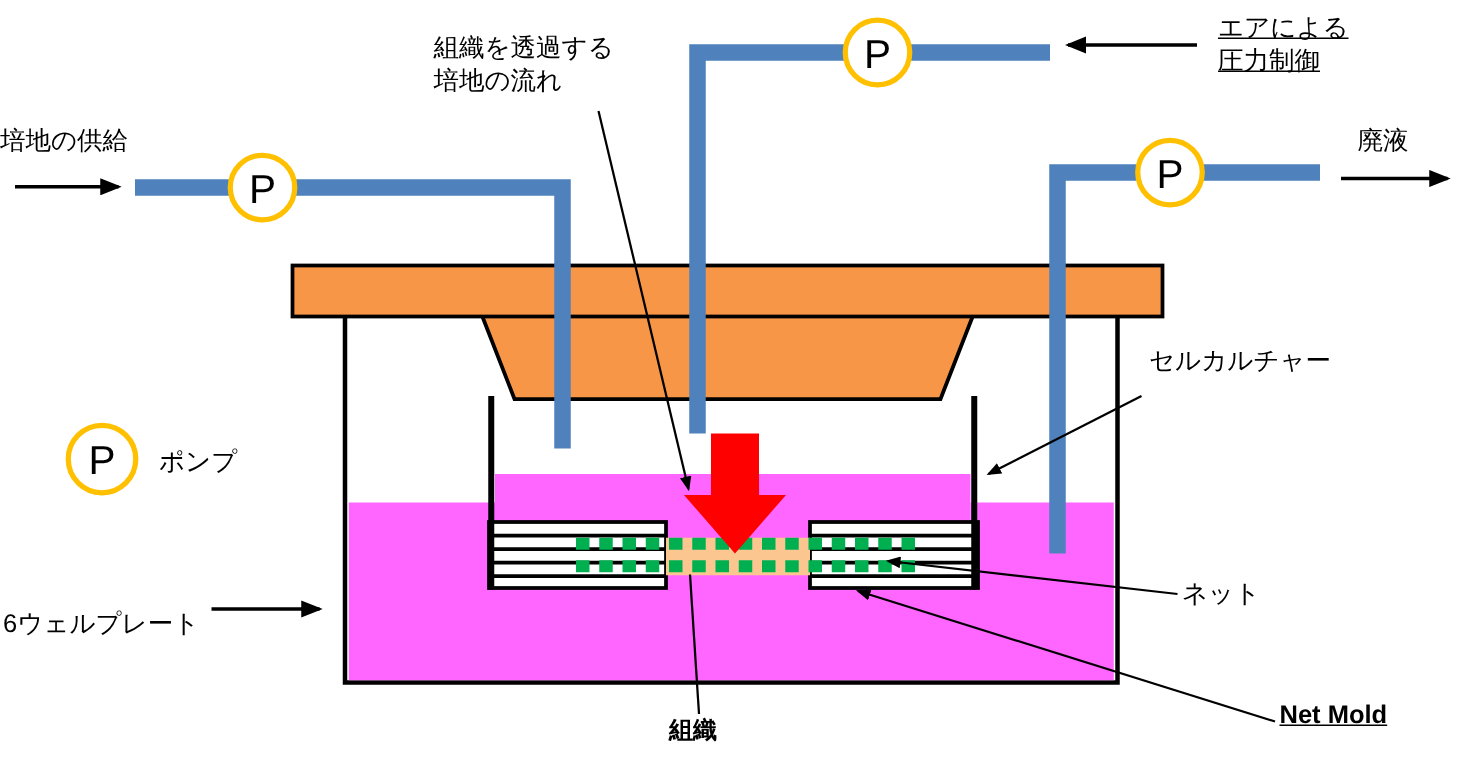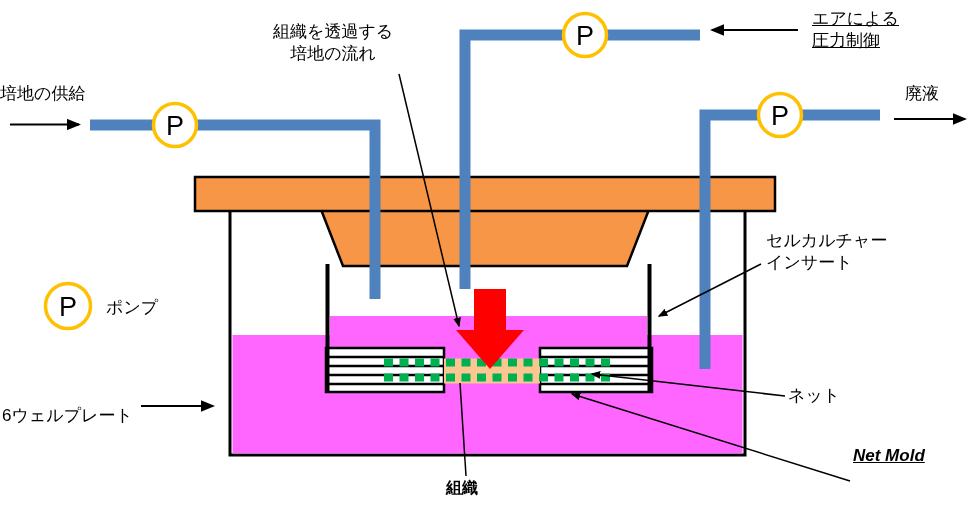--- a/index.html
+++ b/index.html
@@ -86,52 +86,51 @@
     <line x1="761" y1="264" x2="659" y2="316" stroke="#000" stroke-width="1.5" marker-end="url(#arrow)"></line>
     <line x1="785" y1="396" x2="592" y2="374" stroke="#000" stroke-width="1.5" marker-end="url(#arrow)"></line>
     <line x1="850" y1="481" x2="572" y2="394" stroke="#000" stroke-width="1.5" marker-end="url(#arrow)"></line>
     <line x1="466" y1="476" x2="460" y2="383" stroke="#000" stroke-width="1.5"></line>
   </svg>
 
   <div class="label" style="left:0; top:83px;">
     <span class="line">培地の供給</span>
   </div>
 
-  <div class="label" style="left:273px; top:21px;text-align:center;">
+  <div class="label" style="left:289px; top:21px;">
     <span class="line">組織を透過する</span>
     <span class="line">培地の流れ</span>
   </div>
 
   <div class="label" style="left:812px; top:8px;text-decoration:underline;">
     <span class="line">エアによる</span>
     <span class="line">圧力制御</span>
   </div>
 
   <div class="label" style="left:905px; top:83px;">
     <span class="line">廃液</span>
   </div>
 
   <div class="label" style="left:106px; top:297px;">
     <span class="line">ポンプ</span>
   </div>
 
   <div class="label" style="left:766px; top:230px;">
     <span class="line">セルカルチャー</span>
-    <span class="line">インサート</span>
   </div>
 
   <div class="label" style="left:2px; top:395px;margin-top:10px;">
     <span class="line">6ウェルプレート</span>
   </div>
 
   <div class="label" style="left:788px; top:385px;">
     <span class="line">ネット</span>
   </div>
 
-  <div class="label bold underline" style="left:853px; top:445px;font-style:italic;">
+  <div class="label bold underline" style="left:853px; top:466px;">
     <span class="line">Net Mold</span>
   </div>
 
   <div class="label bold tissue-label" style="left:446px; top:477px;">
     <span class="line">組織</span>
   </div>
 
 </div>
 
 </body></html>

